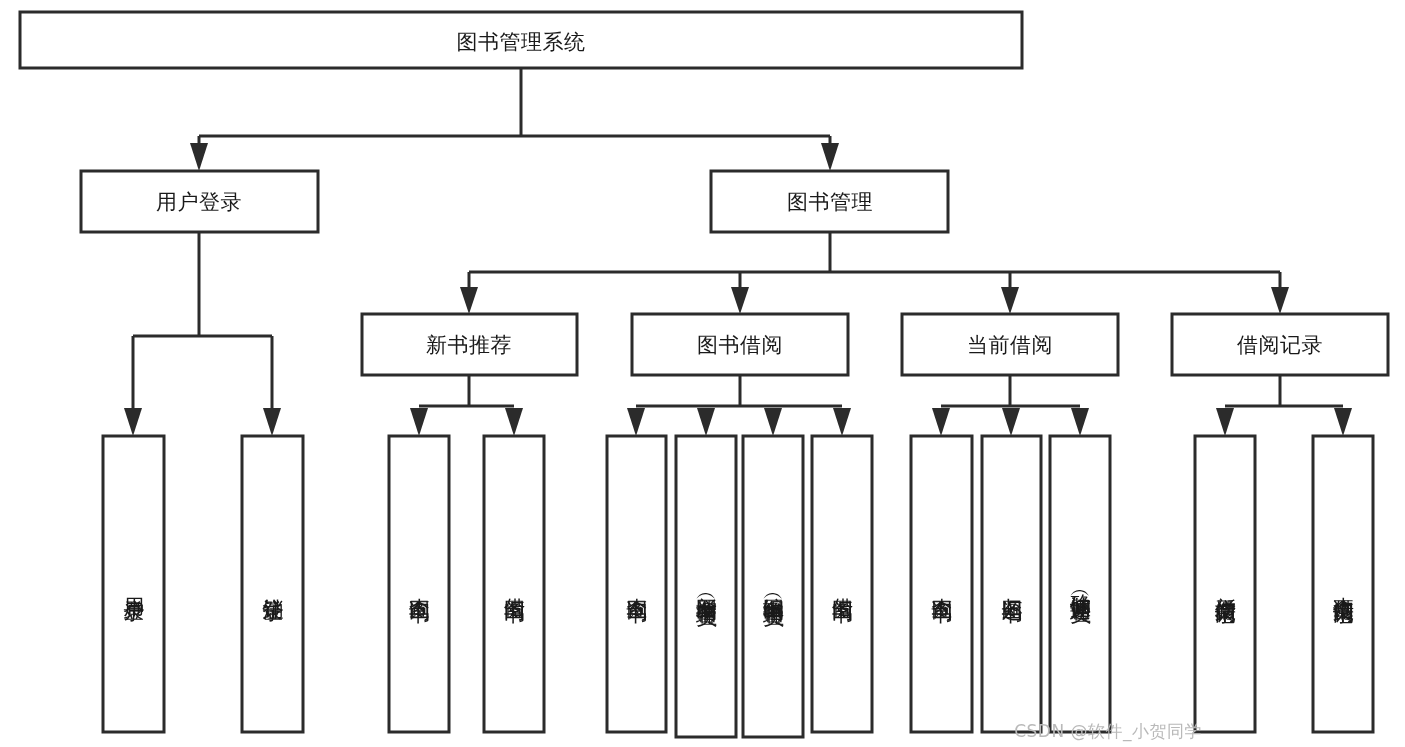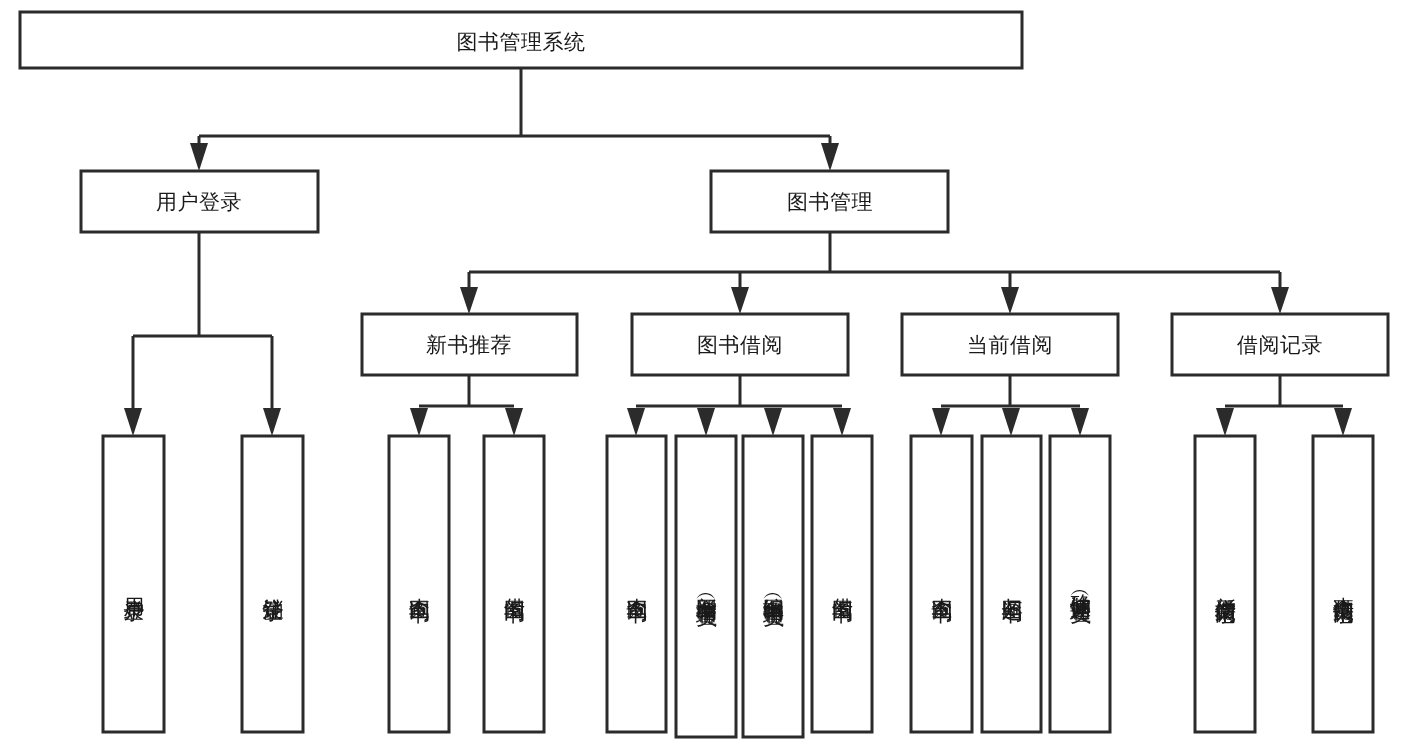--- a/index.html
+++ b/index.html
@@ -178,13 +178,14 @@
   <div class="leaf-label" style="left:607px; top:436px; width:59px; height:296px;">查询图书</div>
   <div class="leaf-label" style="left:676px; top:436px; width:60px; height:301px;">新增图书（管理员）</div>
   <div class="leaf-label" style="left:743px; top:436px; width:60px; height:301px;">编辑图书（管理员）</div>
   <div class="leaf-label" style="left:812px; top:436px; width:60px; height:296px;">借阅图书</div>
   <div class="leaf-label" style="left:911px; top:436px; width:61px; height:296px;">查询图书</div>
   <div class="leaf-label" style="left:982px; top:436px; width:59px; height:296px;">归还图书</div>
   <div class="leaf-label" style="left:1050px; top:436px; width:60px; height:296px;">确认归还（管理员）</div>
   <div class="leaf-label" style="left:1195px; top:436px; width:60px; height:296px;">新增借阅记录</div>
   <div class="leaf-label" style="left:1313px; top:436px; width:60px; height:296px;">查询借阅记录</div>
 
+  <div class="watermark">CSDN @软件_小贺同学</div>
 </div>
 
 </body></html>

